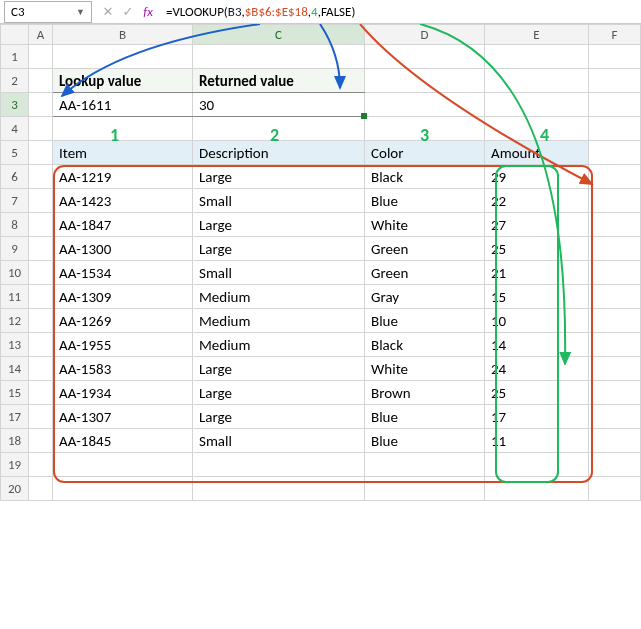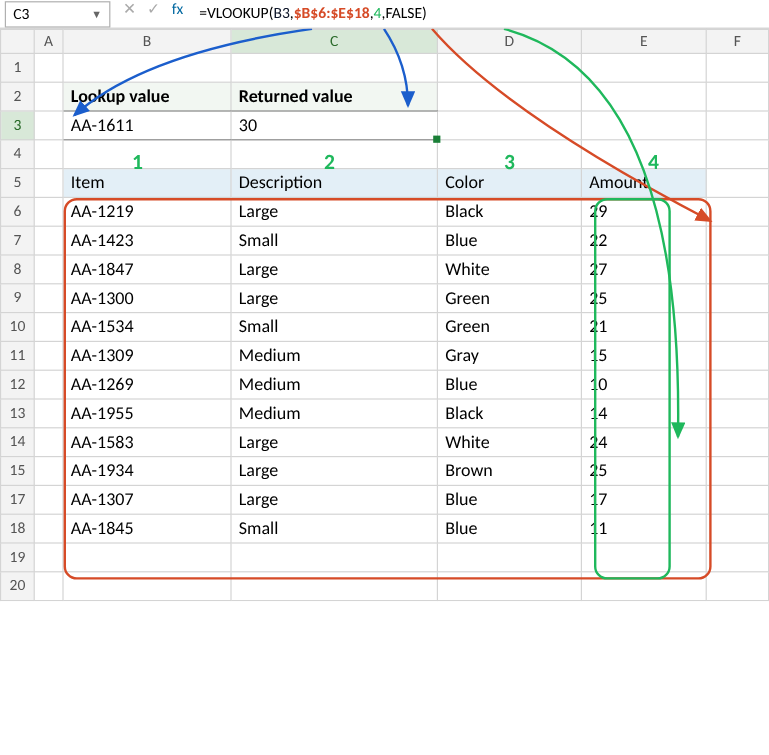--- a/index.html
+++ b/index.html
@@ -1,23 +1,23 @@
 <!DOCTYPE html>
 <html><head>
 <meta charset="utf-8">
 <style>
   * { box-sizing: border-box; margin: 0; padding: 0; }
   body { font-family: Calibri, Arial, sans-serif; font-size: 15px; color: #000; background: #fff; width: 641px; }
   
-  .formula-bar { display: flex; align-items: flex-start; height: 24px; border-bottom: 1px solid #ccc; background: #fff; }
+  .formula-bar { display: flex; align-items: center; height: 24px; border-bottom: 1px solid #ccc; background: #fff; }
   .name-box { width: 88px; height: 22px; border: 1px solid #b0b0b0; padding: 0 6px; font-size: 13px; display: flex; align-items: center; justify-content: space-between; margin: 1px 4px 1px 4px; background: #fff; }
   .name-box .dd { color: #666; font-size: 9px; }
   .fb-btns { display: flex; gap: 4px; padding: 0 4px; color: #aaa; font-size: 13px; align-items: center; }
   .fb-btns span { width: 16px; text-align: center; }
-  .fx { color: #0369a1; }
+  .fx { font-style: italic; color: #a21caf; }
   .formula-input { flex: 1; height: 22px; padding: 0 6px; font-size: 13px; display: flex; align-items: center; }
   
   .sheet { position: relative; }
   .grid { border-collapse: collapse; table-layout: fixed; }
   .grid th, .grid td { border: 1px solid #d4d4d4; font-weight: normal; }
   .grid thead th { background: #f3f3f3; color: #555; font-size: 13px; height: 20px; text-align: center; }
   .grid tbody th { background: #f3f3f3; color: #555; font-size: 13px; width: 28px; text-align: center; height: 24px; }
   .grid td { height: 24px; padding: 0 6px; vertical-align: middle; background: #fff; font-size: 15px; }
   
   .col-corner { width: 28px; }
@@ -37,21 +37,21 @@
   
   .active-cell { border: 2px solid #1a7f37; position: relative; }
   .active-cell::after { content: ''; position: absolute; right: -3px; bottom: -3px; width: 6px; height: 6px; background: #1a7f37; }
   
   .col-num { position: absolute; top: 100px; font-weight: bold; color: #1fb85c; font-size: 18px; text-align: center; }
   
   svg.overlay { position: absolute; top: 0; left: 0; pointer-events: none; }
   
   .f-vl { color: #000; }
   .f-p1 { color: #0f172a; }
-  .f-p2 { color: #d64b27; font-weight: bold; }
+  .f-p2 { color: #d64b27; }
   .f-p3 { color: #1fb85c; }
 </style>
 </head>
 <body>
 
 <div class="formula-bar">
   <div class="name-box">
     <span>C3</span>
     <span class="dd">▼</span>
   </div>

